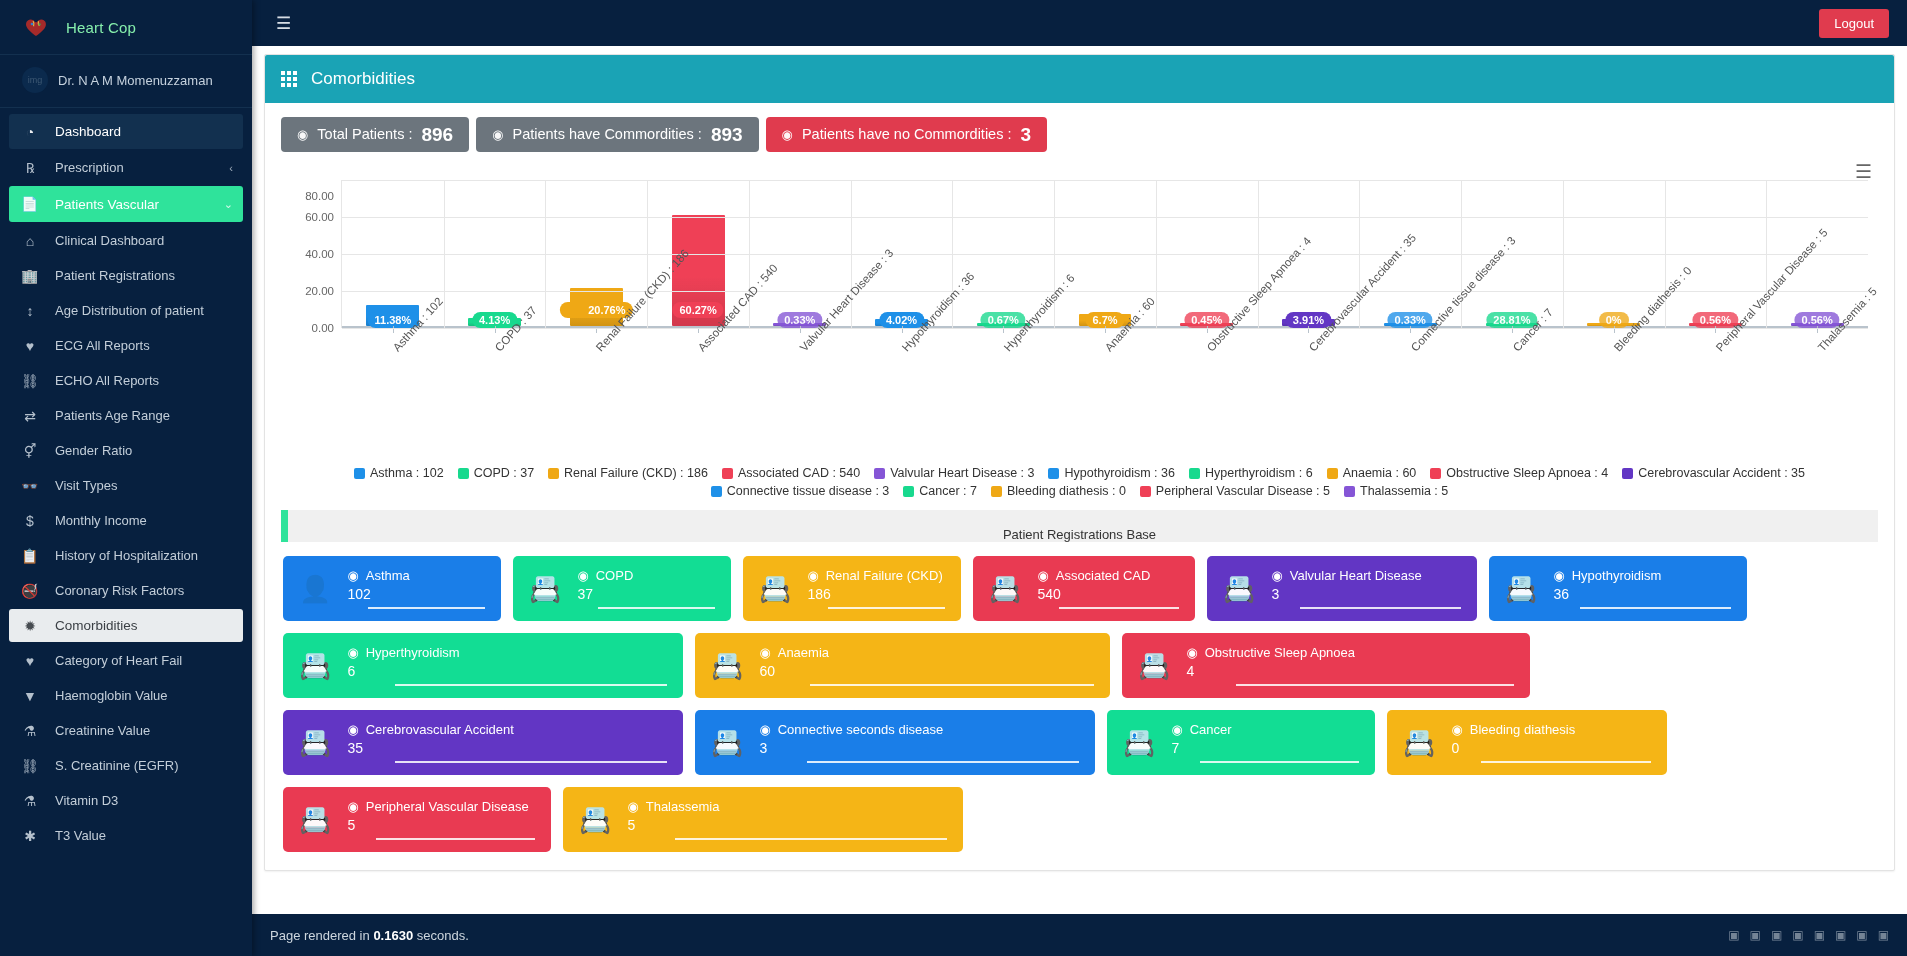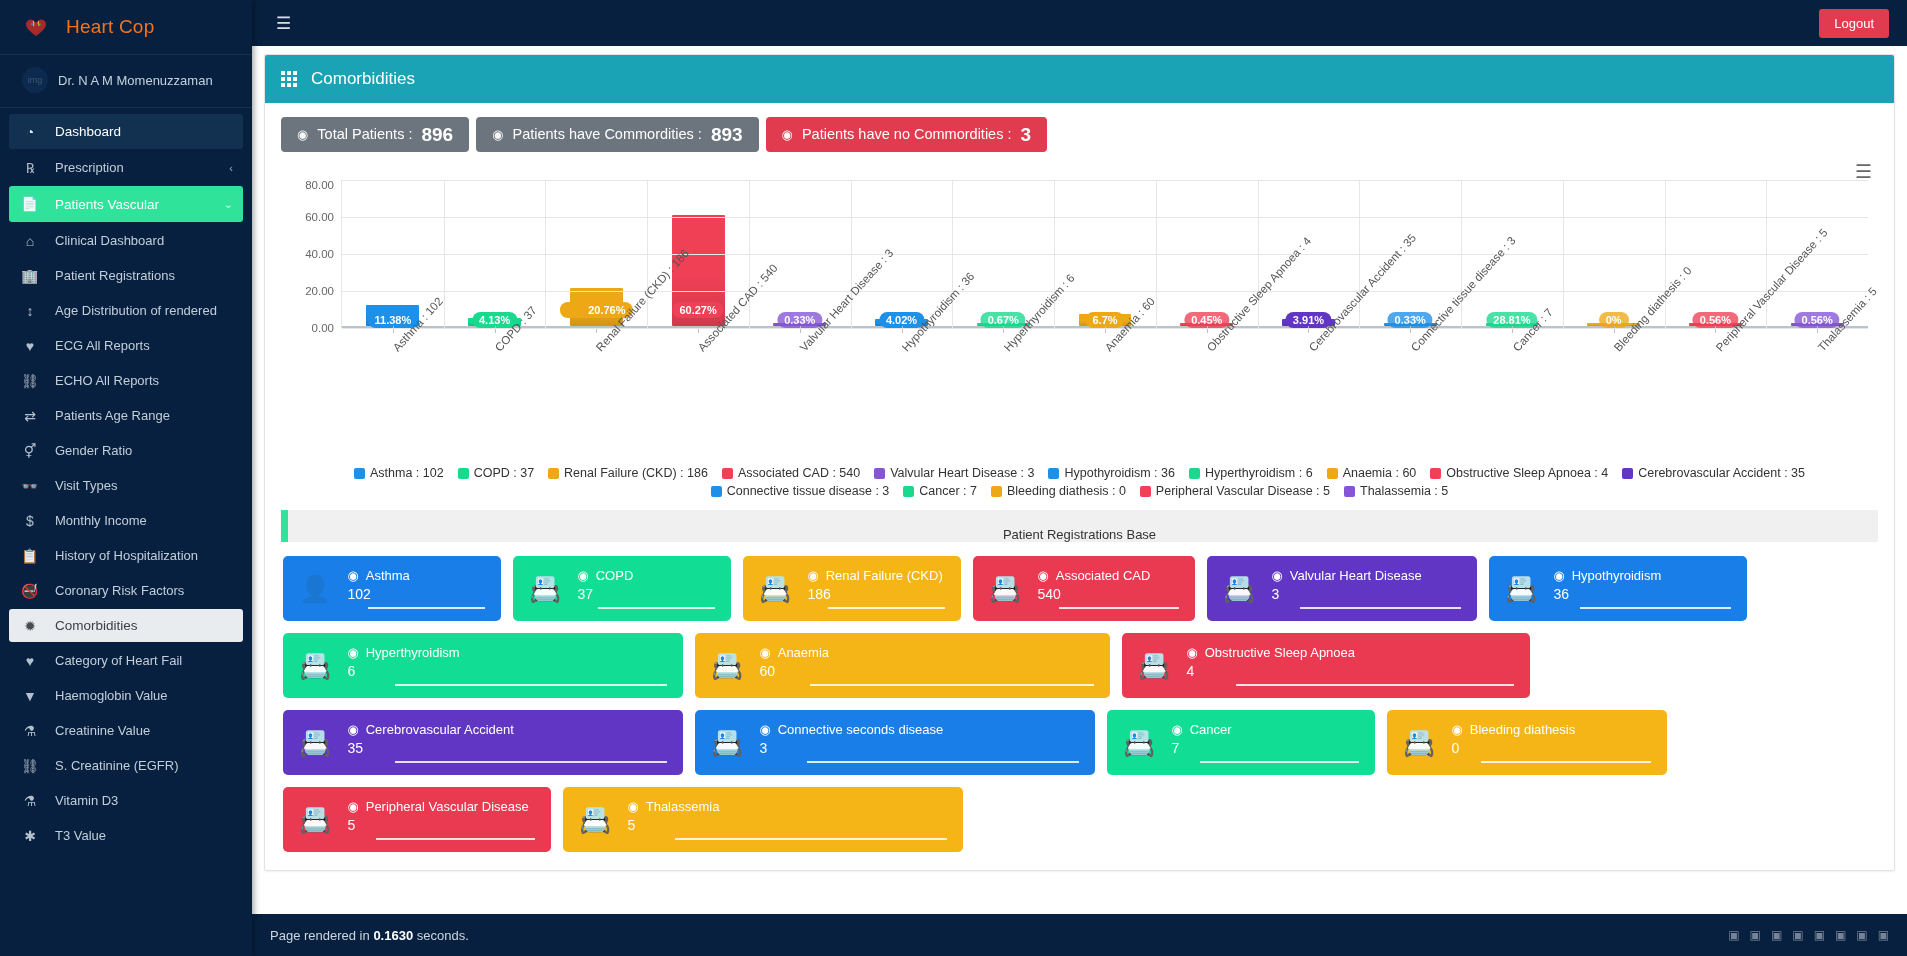--- a/index.html
+++ b/index.html
@@ -19,21 +19,21 @@
     display:flex; flex-direction:column;
     position:relative; z-index:5;
     box-shadow:2px 0 6px rgba(0,0,0,.35);
   }
   .brand {
     height:55px; display:flex; align-items:center; gap:12px;
     padding:0 18px; background:#07203f;
     border-bottom:1px solid #13304f;
   }
   .brand-logo { width:36px; height:30px; display:flex; align-items:center; justify-content:center; font-size:22px; }
-  .brand-title { color:#f97316; font-size:19px; letter-spacing:.2px; }
+  .brand-title { color:#86efac; font-size:15px; letter-spacing:.2px; }
   .userbox {
     display:flex; align-items:center; gap:10px; padding:12px 22px 14px 22px;
     border-bottom:1px solid #13304f;
   }
   .user-avatar {
     width:26px;height:26px;border-radius:50%;
     background:#0b2a4d;color:#3d5873;font-size:9px;
     display:flex;align-items:center;justify-content:center;
   }
   .user-name { color:#c6d2de; font-size:13px; }
@@ -206,21 +206,21 @@
         <div class="nav-item nav-sub">
           <span class="ic">⌂</span>
           <span>Clinical Dashboard</span>
         </div>
         <div class="nav-item nav-sub">
           <span class="ic">🏢</span>
           <span>Patient Registrations</span>
         </div>
         <div class="nav-item nav-sub">
           <span class="ic">↕</span>
-          <span>Age Distribution of rendered</span>
+          <span>Age Distribution of patient</span>
         </div>
         <div class="nav-item nav-sub">
           <span class="ic">♥</span>
           <span>ECG All Reports</span>
         </div>
         <div class="nav-item nav-sub">
           <span class="ic">⛓</span>
           <span>ECHO All Reports</span>
         </div>
         <div class="nav-item nav-sub">
@@ -421,21 +421,21 @@
                 </div>
             <div class="gridline" style="top: 148px;"></div>
                 <div class="ytick" style="top: 148px;">0.00</div>
                 <div class="gridline" style="top: 111px;"></div>
                 <div class="ytick" style="top: 111px;">20.00</div>
                 <div class="gridline" style="top: 74px;"></div>
                 <div class="ytick" style="top: 74px;">40.00</div>
                 <div class="gridline" style="top: 37px;"></div>
                 <div class="ytick" style="top: 37px;">60.00</div>
                 <div class="gridline" style="top: 0px;"></div>
-                <div class="ytick" style="top: 5px; margin-left: 42px;">80.00</div>
+                <div class="ytick" style="top: 16px; margin-left: 42px;">80.00</div>
                 <div class="vline" style="left: 6.66667%;"></div>
                 <div class="vline" style="left: 13.3333%;"></div>
                 <div class="vline" style="left: 20%;"></div>
                 <div class="vline" style="left: 26.6667%;"></div>
                 <div class="vline" style="left: 33.3333%;"></div>
                 <div class="vline" style="left: 40%;"></div>
                 <div class="vline" style="left: 46.6667%;"></div>
                 <div class="vline" style="left: 53.3333%;"></div>
                 <div class="vline" style="left: 60%;"></div>
                 <div class="vline" style="left: 66.6667%;"></div>

